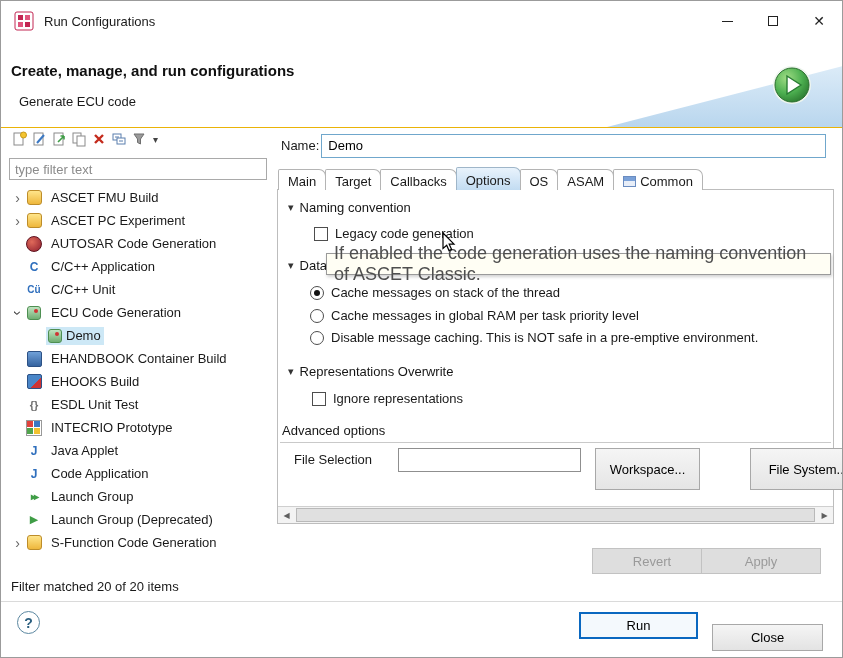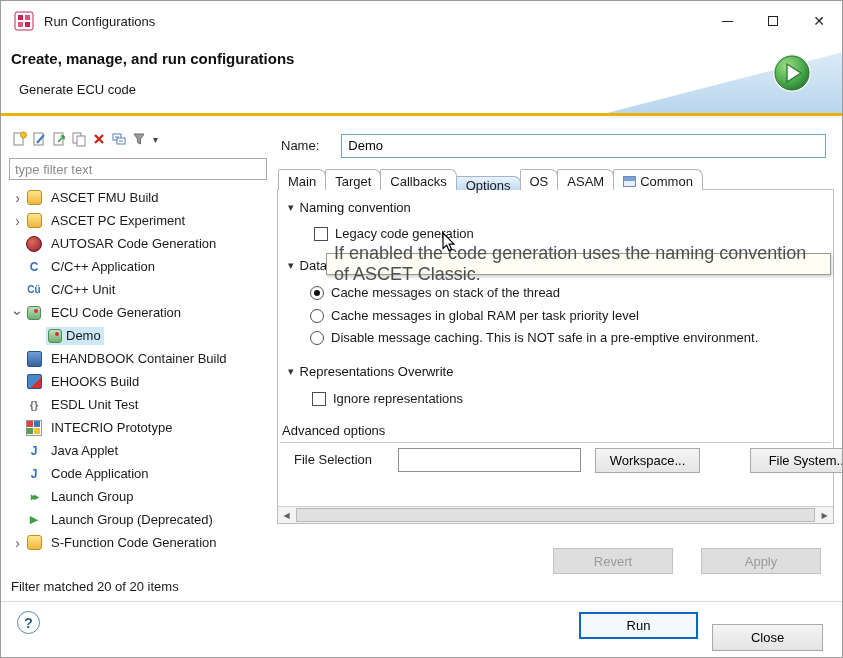--- a/index.html
+++ b/index.html
@@ -12,21 +12,21 @@
   
   #titlebar { position:absolute; top:0; left:0; right:0; height:40px; background:#fff; display:flex; align-items:center; }
   #app-icon { width:20px; height:20px; margin-left:13px; flex:0 0 20px; }
   #win-title { margin-left:10px; font-size:13px; }
   #win-btns { position:absolute; right:0; top:0; height:40px; display:flex; }
   .win-btn { width:46px; height:40px; display:flex; align-items:center; justify-content:center; cursor:default; }
   .glyph-min { width:11px; height:1px; background:#222; }
   .glyph-max { width:10px; height:10px; border:1px solid #222; }
   .glyph-close { font-size:14px; color:#222; line-height:1; }
   
-  #header { position:absolute; top:39px; left:0; right:0; height:76px; background:#fff; border-bottom:3px solid #eab308; }
+  #header { position:absolute; top:51px; left:0; right:0; height:76px; background:#fff; border-bottom:1px solid #eab308; }
   #banner-slope { position:absolute; right:0; bottom:0; width:235px; height:74px;
     background: linear-gradient(180deg, #e3f0fa 0%, #b9d6ee 100%);
     clip-path: polygon(0 100%, 100% 18%, 100% 100%); }
   #header-title { position:absolute; left:10px; top:10px; font-size:15px; font-weight:bold; color:#101010; }
   #header-sub { position:absolute; left:18px; top:42px; font-size:13px; }
   #run-badge { position:absolute; right:30px; top:13px; width:40px; height:40px; }
   
   #sidebar { position:absolute; left:8px; top:128px; width:258px; height:462px; background:#fff; }
   #side-toolbar { display:flex; align-items:center; height:20px; gap:1px; }
   .tb-btn { width:19px; height:19px; display:flex; align-items:center; justify-content:center; }
@@ -56,47 +56,47 @@
   .ico-book::before { content:""; width:13px; height:14px; background:linear-gradient(#6fa0d8,#35639f); border:1px solid #2c5185; border-radius:2px; }
   .ico-ehooks::before { content:""; width:13px; height:13px; background:#4a86c8; border:1px solid #2c5185; border-radius:2px;
     background-image:linear-gradient(135deg, transparent 60%, #cf3333 60%); }
   .ico-grid::before { content:""; width:14px; height:14px; border:1px solid #999; background:#fff;
     background-image:linear-gradient(#e0433d,#e0433d),linear-gradient(#3b78c3,#3b78c3),linear-gradient(#51a44c,#51a44c),linear-gradient(#f2c230,#f2c230);
     background-size:6px 6px; background-position:0 0,7px 0,0 7px,7px 7px; background-repeat:no-repeat; }
   .ico-lg { font-size:10px; font-weight:bold; letter-spacing:-2px; color:#3f9d46; }
   .ico-play { color:#3f9d46; font-size:11px; }
   
   #name-row { position:absolute; left:280px; top:132px; right:16px; height:25px; display:flex; align-items:center; }
-  #name-label { margin-right:22px; }
+  #name-label { margin-right:2px; }
   #name-input { flex:1; height:24px; border:1px solid #70a7cc; padding:2px 6px; font-size:13px; font-family:"Liberation Sans",sans-serif; }
   #tabs { position:absolute; left:277px; top:166px; right:8px; height:23px; display:flex; align-items:flex-end; z-index:2; }
   .tab { height:21px; padding:3px 9px 0 9px; border:1px solid #b4b4b4; border-bottom:none; border-radius:2px 7px 0 0; background:#fff; margin-right:-1px; font-size:13px; display:flex; align-items:center; gap:4px; }
-  .tab.sel { height:14px; background:linear-gradient(180deg,#e9f3fc 0%,#c2dcf2 100%); border-color:#9fb6c9; }
+  .tab.sel { height:23px; background:linear-gradient(180deg,#e9f3fc 0%,#c2dcf2 100%); border-color:#9fb6c9; }
   .tab-ico { width:13px; height:11px; border:1px solid #6a8cc0; background:linear-gradient(#7aa1d8 0 4px, #e8eef8 4px); }
   #content { position:absolute; left:276px; top:188px; right:8px; height:335px; border:1px solid #bdbdbd; background:#fff; z-index:1; }
   .sec-header { position:absolute; font-size:13px; color:#161616; display:flex; gap:6px; align-items:center; }
   .sec-twisty { font-size:11px; color:#333; }
   .ctl-row { position:absolute; display:flex; align-items:center; gap:7px; font-size:13px; white-space:nowrap; }
   .cb { width:14px; height:14px; border:1px solid #4d4d4d; background:#fff; flex:0 0 14px; }
   .rb { width:14px; height:14px; border:1px solid #4d4d4d; border-radius:50%; background:#fff; flex:0 0 14px; position:relative; }
   .rb.checked::after { content:""; position:absolute; left:3px; top:3px; width:6px; height:6px; border-radius:50%; background:#111; }
   #tooltip { position:absolute; left:48px; top:63px; right:2px; height:22px; background:#fffef4; border:1px solid #9a9a9a;
     color:#4f4f4f; font-size:18px; display:flex; align-items:center; padding:0 7px; z-index:5; box-shadow:1px 2px 3px rgba(0,0,0,0.18); }
   #adv-line { position:absolute; left:2px; right:2px; top:252px; border-top:1px solid #c9c9c9; }
   #file-input { position:absolute; left:120px; top:258px; width:183px; height:24px; border:1px solid #8f8f8f; padding:2px 5px; font-size:13px; font-family:"Liberation Sans",sans-serif; }
-  .push-btn { position:absolute; top:258px; height:25px; background:linear-gradient(#f5f5f5,#e5e5e5); border:1px solid #a8a8a8; font-size:13px; font-family:"Liberation Sans",sans-serif; text-align:center; }
+  .push-btn { position:absolute; top:258px; height:42px; background:linear-gradient(#f5f5f5,#e5e5e5); border:1px solid #a8a8a8; font-size:13px; font-family:"Liberation Sans",sans-serif; text-align:center; }
   #btn-workspace { left:317px; width:105px; }
   #btn-filesystem { left:436px; width:116px;margin-left:36px; }
   
   #hscroll { position:absolute; left:0; right:0; bottom:0; height:17px; background:#f3f3f3; border-top:1px solid #cfcfcf; display:flex; align-items:center; }
   .sb-btn { width:17px; height:16px; display:flex; align-items:center; justify-content:center; color:#5f5f5f; font-size:8px; }
   #sb-thumb { flex:1; height:14px; background:#e0e0e0; border:1px solid #b9b9b9; margin:0 1px; }
   
   .gray-btn { position:absolute; top:547px; height:26px; background:#dedede; border:1px solid #c2c2c2; color:#9a9a9a; font-size:13px; font-family:"Liberation Sans",sans-serif; text-align:center; }
-  #btn-revert { left:552px; width:120px; }
+  #btn-revert { left:591px; width:120px; }
   #btn-apply { left:700px; width:120px; }
   
   #footer { position:absolute; left:0; right:0; top:600px; height:57px; border-top:1px solid #dadada; background:#fff; }
   #help-btn { position:absolute; left:16px; top:9px; width:23px; height:23px; border:1px solid #5b87a0; border-radius:50%;
     display:flex; align-items:center; justify-content:center; color:#2b5f7f; font-size:14px; font-weight:bold; }
   #btn-run { position:absolute; left:578px; top:10px; width:119px; height:27px; background:#f4f9fd; border:2px solid #0a68c0; font-size:13px; font-family:"Liberation Sans",sans-serif; }
   #btn-close { position:absolute; left:711px; top:22px; width:111px; height:27px; background:linear-gradient(#f5f5f5,#e3e3e3); border:1px solid #a8a8a8; font-size:13px; font-family:"Liberation Sans",sans-serif; }
   #cursor { position:absolute; left:437px; top:230px; z-index:9; }
 </style>
 </head>

